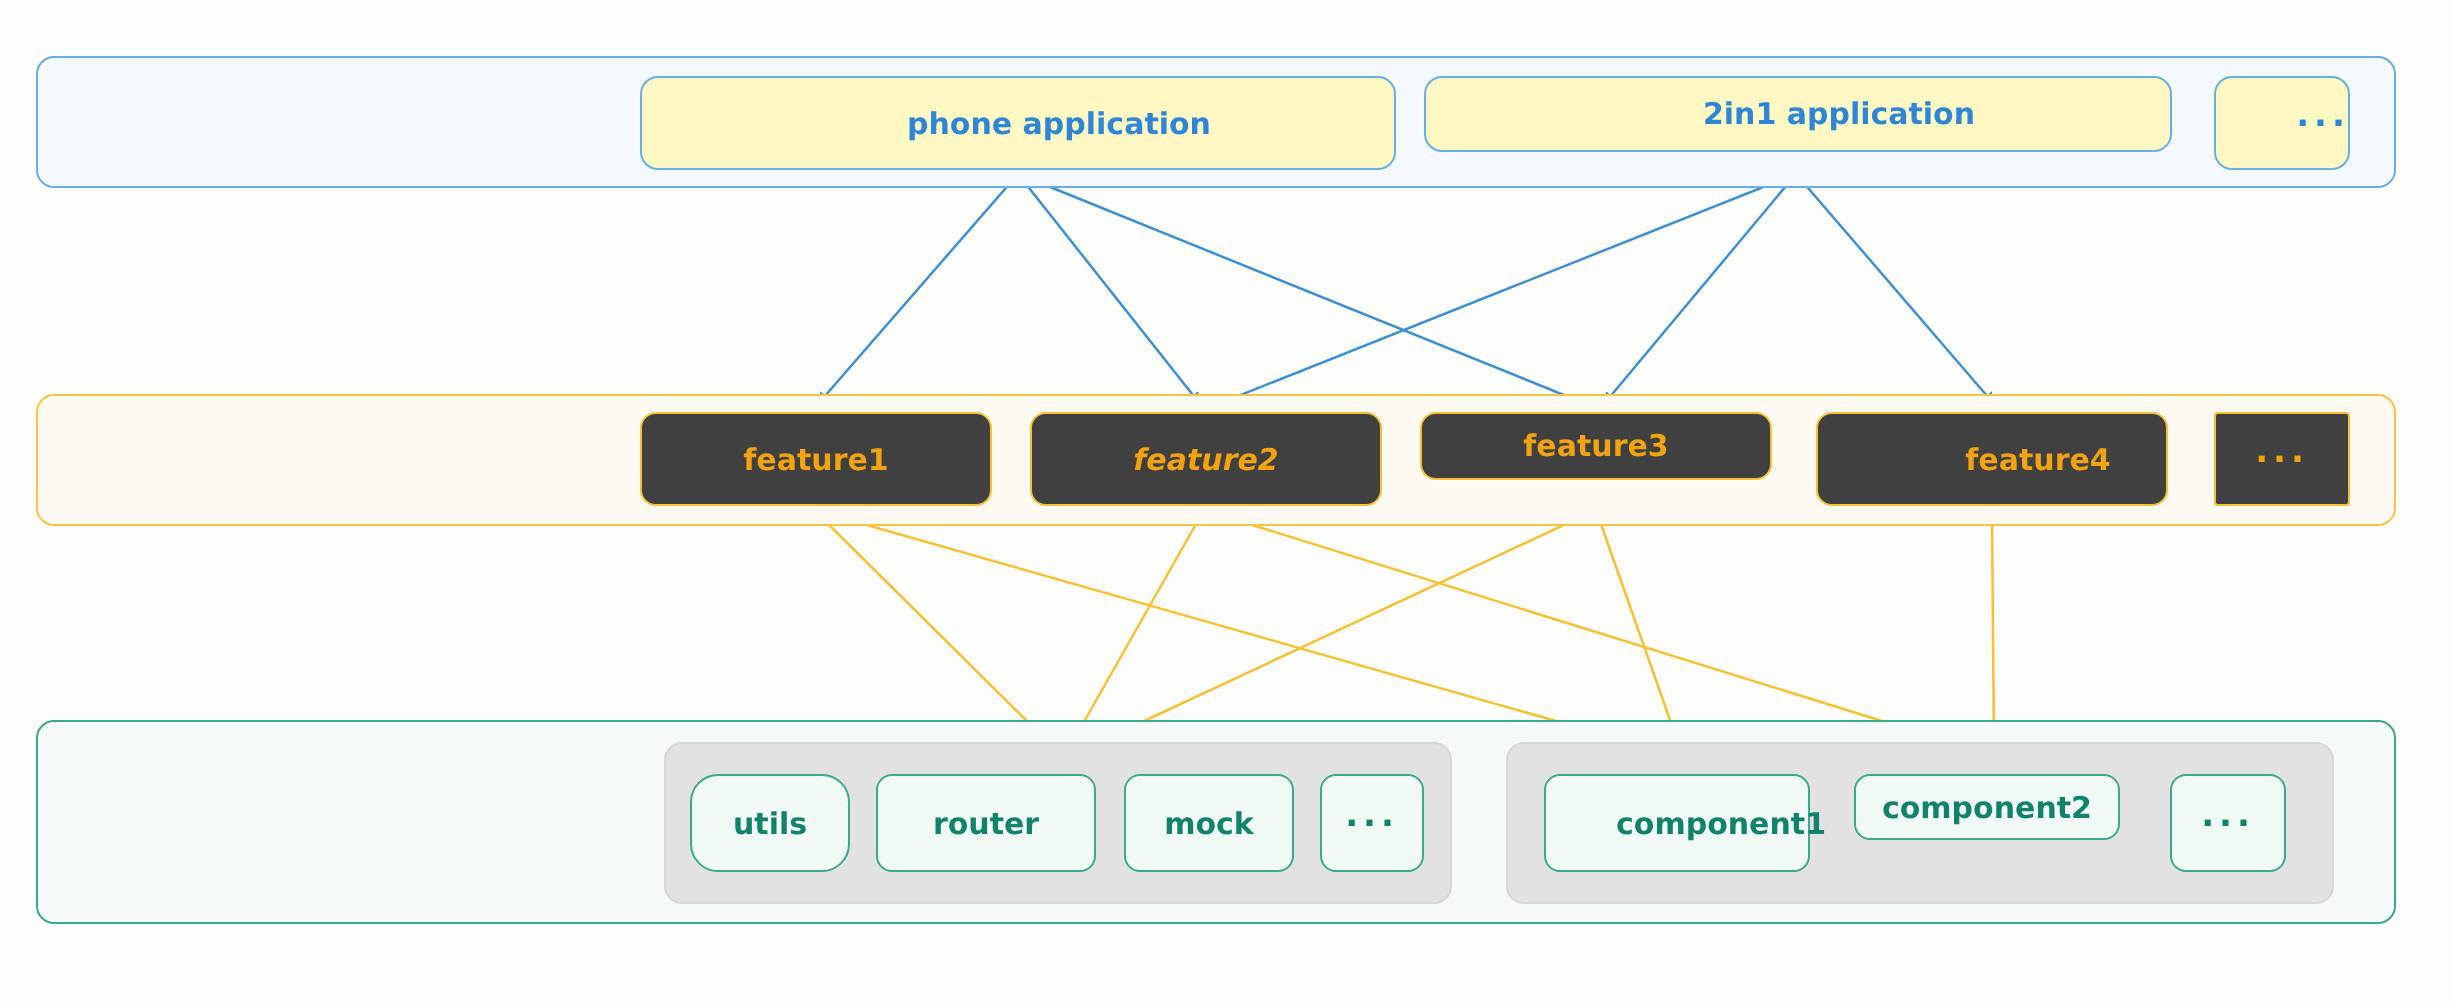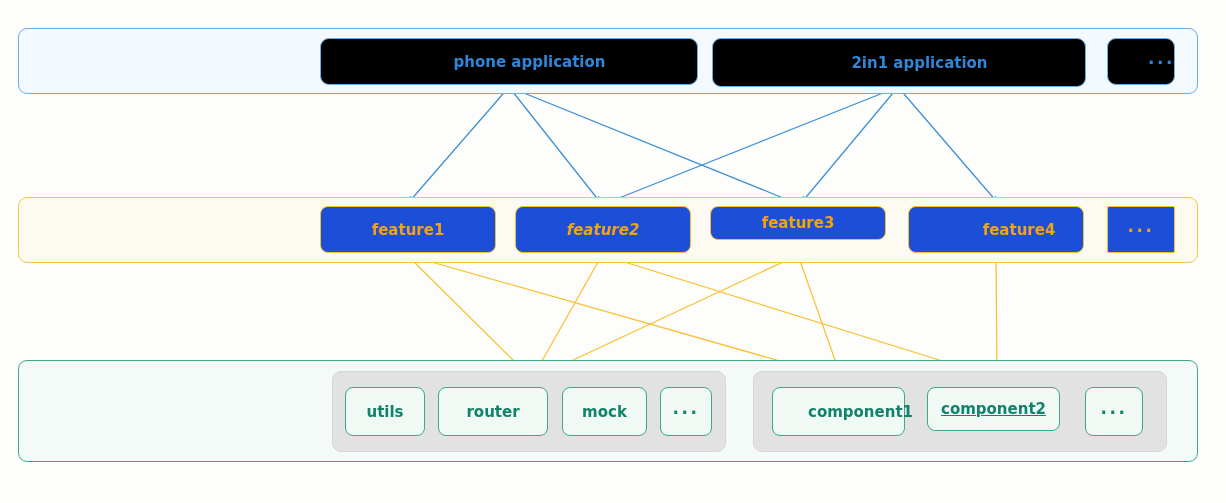--- a/index.html
+++ b/index.html
@@ -70,22 +70,22 @@
     border-radius: 8px;
     border: 1.3px solid #cfcfcf;
     display: flex;
     align-items: center;
     justify-content: center;
     text-align: center;
     font-weight: bold;
     font-size: 15px;
     white-space: nowrap;
   }
-  .node.blue   { border-color: #6aaee8; background: #000000; color: #2f86d6; border-radius: 9px; padding-left: 41px; }
-  .node.yellow { border-color: #f7bf36; background: #1d4ed8; color: #f2a311; }
+  .node.blue   { border-color: #6aaee8; background: #fef9c3; color: #2f86d6; border-radius: 9px; padding-left: 41px; }
+  .node.yellow { border-color: #f7bf36; background: #404040; color: #f2a311; }
   .node.green  { border-color: #3aa98d; background: #f1f9f5; color: #11836b; }
 
   
   .node.sharp { border-radius: 2px; }
 
   
   .subgroup {
     position: absolute;
     z-index: 2;
     box-sizing: border-box;
@@ -140,21 +140,21 @@
       <line x1="996" y1="255" x2="997" y2="377" stroke="#f9c131" stroke-width="1.25" marker-end="url(#arrow-yellow)"></line>
     </g>
   </svg>
 
   <div class="layer-band blue" style="left:18px; top:28px; width:1180px; height:66px;"></div>
 
   <div class="layer-title blue" style="left:19px; top:29px; width:285px; height:64px;">Product Customization Layer</div>
 
   <div class="node blue" style="left:320px; top:38px; width:378px; height:47px;">phone application</div>
 
-  <div class="node blue" style="left:712px; top:38px; width:374px; height:49px;">2in1 application</div>
+  <div class="node blue" style="left:712px; top:38px; width:374px; height:38px;">2in1 application</div>
 
   <div class="node blue" style="left:1107px; top:38px; width:68px; height:47px;">
     <span class="ellipsis">...</span>
   </div>
 
   <div class="layer-band yellow" style="left:18px; top:197px; width:1180px; height:66px;"></div>
 
   <div class="layer-title yellow" style="left:19px; top:198px; width:285px; height:64px;">Basic Feature Layer</div>
 
   <div class="node yellow" style="left:320px; top:206px; width:176px; height:47px;">feature1</div>
@@ -168,33 +168,33 @@
   <div class="node yellow sharp" style="left:1107px; top:206px; width:68px; height:47px;">
     <span class="ellipsis">...</span>
   </div>
 
   <div class="layer-band green" style="left:18px; top:360px; width:1180px; height:102px;"></div>
 
   <div class="layer-title green" style="left:19px; top:361px; width:285px; height:100px;">Common Capability Layer</div>
 
   <div class="subgroup" style="left:332px; top:371px; width:394px; height:81px;"></div>
 
-  <div class="node green" style="left:345px; top:387px; width:80px; height:49px;">utils</div>
+  <div class="node green" style="left:345px; top:387px; width:80px; height:49px;border-radius:14px;">utils</div>
 
   <div class="node green" style="left:438px; top:387px; width:110px; height:49px;">router</div>
 
   <div class="node green" style="left:562px; top:387px; width:85px; height:49px;">mock</div>
 
   <div class="node green" style="left:660px; top:387px; width:52px; height:49px;">
     <span class="ellipsis">...</span>
   </div>
 
   <div class="subgroup" style="left:753px; top:371px; width:414px; height:81px;"></div>
 
   <div class="node green" style="left:772px; top:387px; width:133px; height:49px;padding-left:44px;">component1</div>
 
-  <div class="node green" style="left:927px; top:387px; width:133px; height:44px;text-decoration:underline;">component2</div>
+  <div class="node green" style="left:927px; top:387px; width:133px; height:33px;">component2</div>
 
   <div class="node green" style="left:1085px; top:387px; width:58px; height:49px;">
     <span class="ellipsis">...</span>
   </div>
 
 </div>
 
 </body></html>

